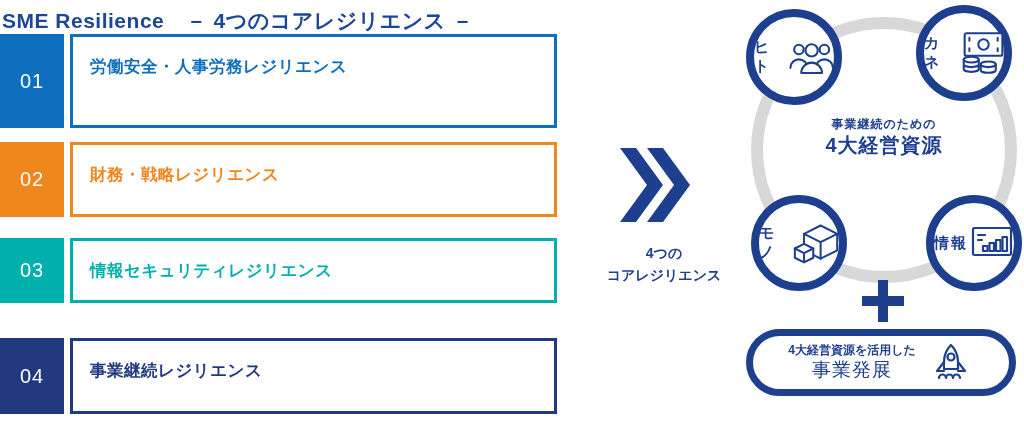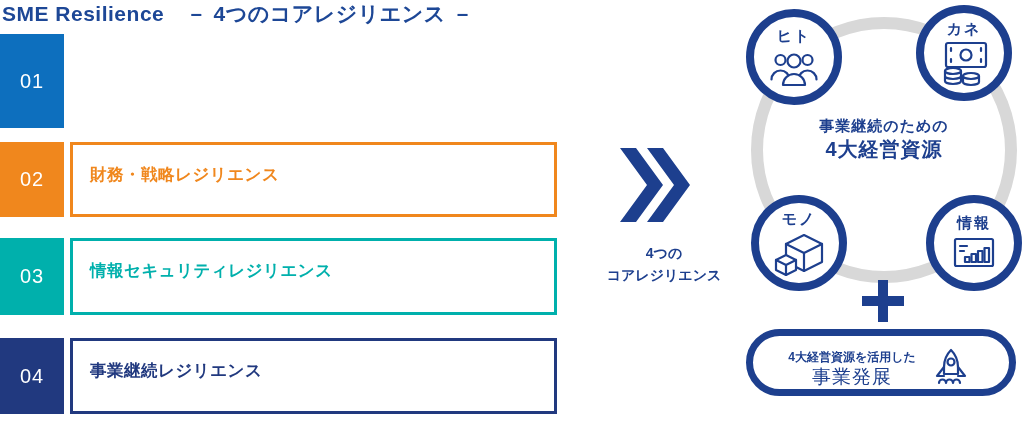--- a/index.html
+++ b/index.html
@@ -2,30 +2,30 @@
 <html style="--navy: #1d3f8e;"><head>
 <meta charset="utf-8">
 <style>
   :root { --navy:#1d3f8e; }
   html,body { margin:0; padding:0; background:#fff; }
   .stage {
     position:relative; width:1024px; height:430px; background:#fff;
     font-family:"Liberation Sans", sans-serif; overflow:hidden;
   }
   .title {
-    position:absolute; left:2px; top:0; margin:0;
+    position:absolute; left:2px; top:7px; margin:0;
     font-size:21px; font-weight:bold; color:#1d4796; letter-spacing:.5px;
     white-space:nowrap;
   }
 
   
   .row { position:absolute; left:0; width:557px; }
   .r1 { top:34px;  height:94px; }
   .r2 { top:142px; height:75px;border-radius:19px; }
-  .r3 { top:238px; height:77px; }
+  .r3 { top:238px; height:65px; }
   .r4 { top:338px; height:76px; }
   .num {
     position:absolute; left:0; top:0; width:64px; height:100%;
     background:var(--c); color:#fff; display:flex; align-items:center;
     justify-content:center; font-size:20px; letter-spacing:1px;
   }
   .panel {
     position:absolute; left:70px; top:0; right:0; bottom:0;
     border:3px solid var(--c); background:#fff; box-sizing:border-box;
   }
@@ -40,59 +40,62 @@
     position:absolute; left:580px; top:226px; width:168px; text-align:center;
     color:var(--navy); font-weight:bold; font-size:14px; line-height:22px;margin-top:16px;
   }
 
   
   .ring { position:absolute; left:745px; top:10px; }
   .center-text {
     position:absolute; left:780px; top:117px; width:208px; text-align:center;
     color:var(--navy); line-height:1.2;
   }
-  .center-small { font-size:15px; font-weight:bold; letter-spacing:1px; }
+  .center-small { font-size:12px; font-weight:bold; letter-spacing:1px; }
   .center-large { font-size:20px; font-weight:bold; letter-spacing:1px; margin-top:2px; }
 
   .resource {
     position:absolute; width:96px; height:96px; background:#fff;
     border:8px solid var(--navy); border-radius:50%; box-sizing:border-box;
-    display:flex; flex-direction:column; align-items:center; justify-content:center;
+    display:flex; flex-direction:row; align-items:center; justify-content:center;
     gap:2px;
   }
   .res-hito { left:746px; top:9px; }
   .res-kane { left:916px; top:5px; }
   .res-mono { left:751px; top:195px; }
   .res-joho { left:926px; top:195px; }
   .res-label { font-size:15px; color:var(--navy); font-weight:bold; letter-spacing:2px; }
 
   .line-icon * { stroke:var(--navy); fill:none; stroke-width:2.2; stroke-linecap:round; stroke-linejoin:round; }
   .line-icon .wfill { fill:#fff; }
 
   .plus { position:absolute; left:860px; top:278px; }
 
   .pill {
     position:absolute; left:746px; top:329px; width:270px; height:67px;
     border:7px solid var(--navy); border-radius:34px; background:#fff;
-    box-sizing:border-box; display:flex; align-items:flex-end; justify-content:center;
+    box-sizing:border-box; display:flex; align-items:center; justify-content:center;
     gap:12px;
   }
   .pill-text { text-align:center; color:var(--navy); line-height:1.25; }
   .pill-small { font-size:12px; font-weight:bold; white-space:nowrap; }
   .pill-large { font-size:19px; font-weight:normal; letter-spacing:1px; }
 </style>
 </head>
 <body>
 
 <div class="stage">
 
   <h1 class="title">SME Resilience　－ 4つのコアレジリエンス －</h1>
 
   <div class="row r1" style="--c: #0d6fbe;">
     <div class="num">01</div>
+    <div class="panel">
+      <span class="panel-label">労働安全・人事労務レジリエンス</span>
+    </div>
   </div>
   <div class="row r2" style="--c: #f0871d;">
     <div class="num">02</div>
     <div class="panel">
       <span class="panel-label">財務・戦略レジリエンス</span>
     </div>
   </div>
   <div class="row r3" style="--c: #00b0ac;">
     <div class="num">03</div>
     <div class="panel">

